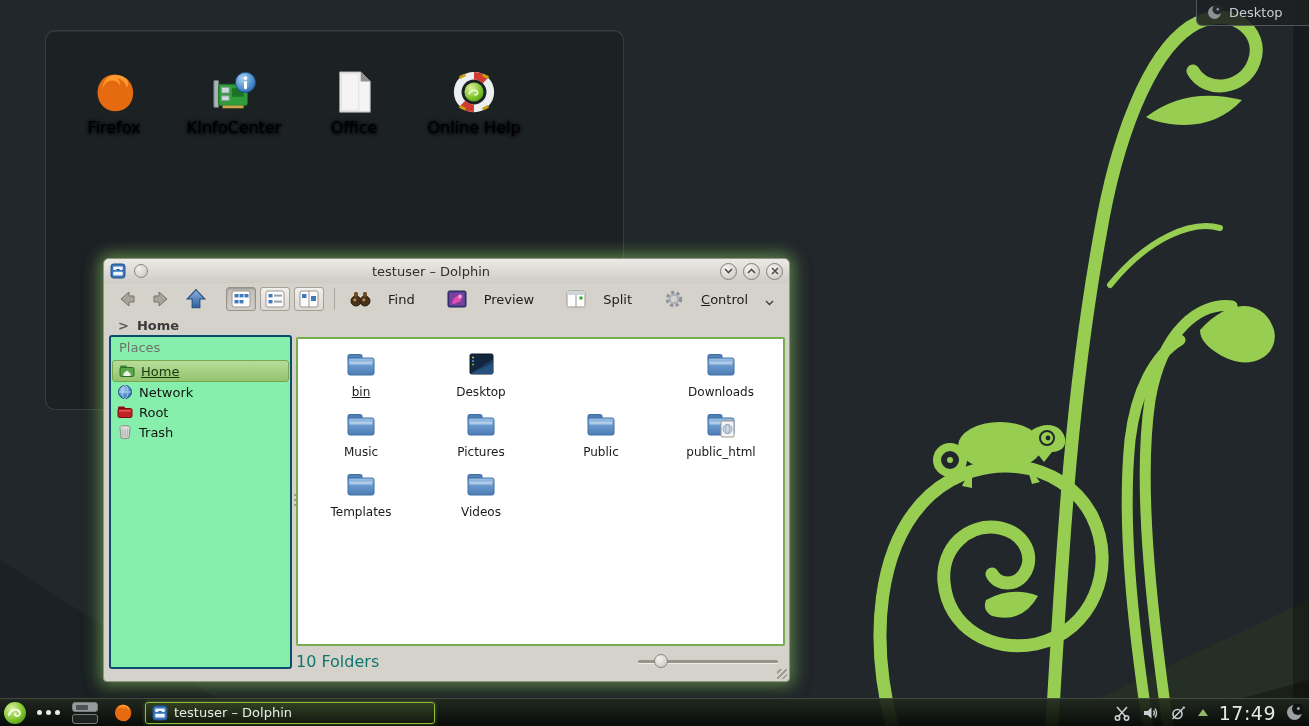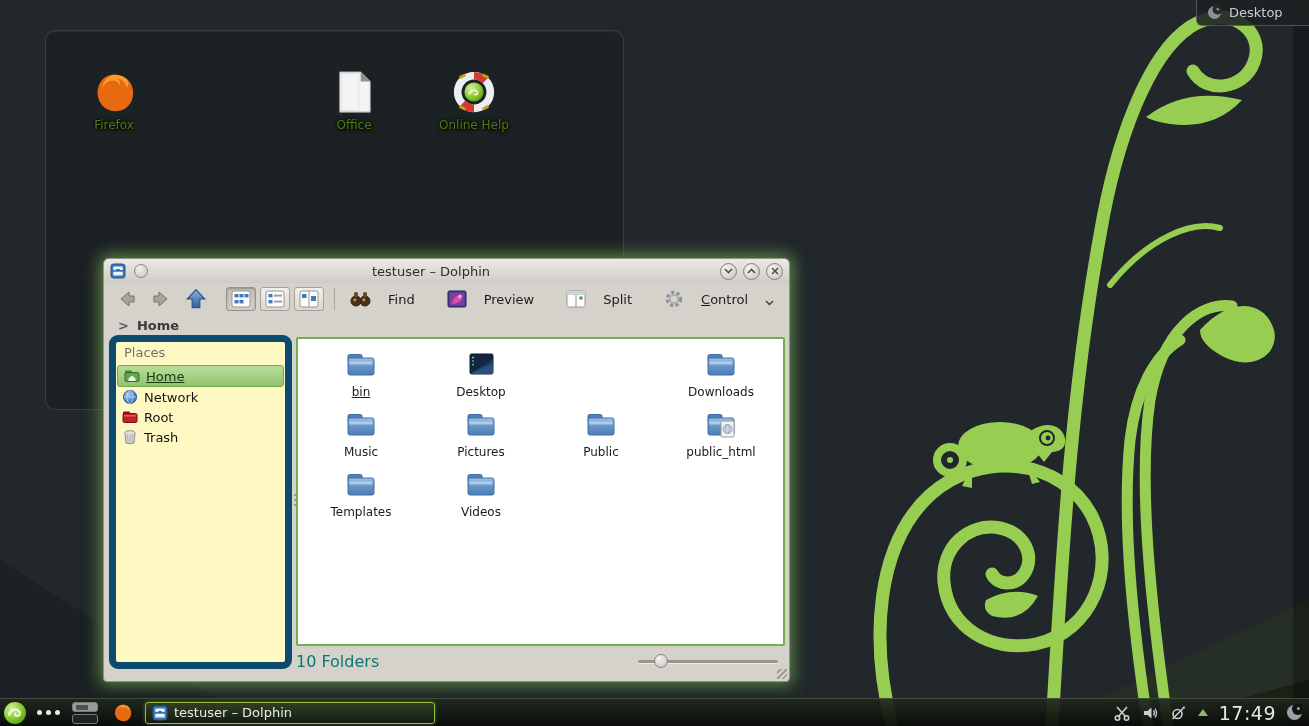--- a/index.html
+++ b/index.html
@@ -8,21 +8,21 @@
        background:linear-gradient(135deg,#262c2e 0%,#20262a 40%,#181d20 100%);}
   .abs{position:absolute;}
   
   #wall{left:0;top:0;width:1309px;height:726px;z-index:0;}
   #edge-shade{right:0;top:0;width:16px;height:726px;background:rgba(0,0,0,.30);z-index:1;}
   
   #fview{left:45px;top:30px;width:577px;height:378px;z-index:2;
          background:rgba(26,30,31,.55);border:1px solid rgba(150,165,165,.22);
          border-radius:10px;box-shadow:inset 0 1px 0 rgba(255,255,255,.06);}
   .dvitem{position:absolute;width:110px;text-align:center;cursor:default;}
-  .dvitem .lab{margin-top:3px;font-size:12px;color:#4d7c0f;text-shadow:0 1px 3px #000,0 0 4px #000;}
+  .dvitem .lab{margin-top:3px;font-size:16px;color:#000000;text-shadow:0 1px 3px #000,0 0 4px #000;}
   .dvitem svg{display:block;margin:0 auto;}
   
   #toolbox{left:1196px;top:0;width:104px;height:25px;z-index:3;
            background:rgba(28,33,34,.88);border:1px solid rgba(130,140,140,.5);border-top:none;
            border-radius:0 0 6px 6px;display:flex;align-items:center;gap:7px;padding:0 10px;}
   #toolbox span{font-size:13px;color:#c9ced0;}
   
   #win{left:103px;top:258px;width:685px;height:422px;z-index:4;
        background:#d5d1cb;border:1px solid #8f9583;border-radius:6px 6px 4px 4px;
        box-shadow:0 0 16px 4px rgba(150,215,110,.55),0 4px 22px rgba(0,0,0,.45);}
@@ -37,22 +37,22 @@
   #toolbar{left:0;top:24px;width:100%;height:32px;display:flex;align-items:center;padding:0 8px;box-sizing:border-box;gap:4px;}
   .tbt{display:flex;align-items:center;gap:17px;padding:2px 4px;border-radius:3px;border:1px solid transparent;}
   .tbt .tl{font-size:13px;color:#1c1c1c;}
   .tbt.pressed{background:linear-gradient(#c3bfb8,#d2cec8);border:1px solid #97938b;box-shadow:inset 0 1px 2px rgba(0,0,0,.25);}
   .tbt.raised{border:1px solid #a5a199;background:linear-gradient(#f2f0ec,#dbd7d1);}
   .tsep{width:1px;height:22px;background:#aaa69e;margin:0 6px;}
   .ctl-label::first-letter{text-decoration:underline;}
   #crumbbar{left:0;top:56px;width:100%;height:20px;display:flex;align-items:center;padding:0 14px;gap:8px;box-sizing:border-box;}
   #crumb-sep{font-size:13px;font-weight:bold;color:#5c5c5c;}
   #crumb-loc{font-size:13px;font-weight:bold;color:#3a3a3a;}
-  #places{left:5px;top:76px;width:183px;height:334px;background:#fef9c3;border:7px solid #0c4a6e;
-          border-radius:9px;box-sizing:border-box;}
+  #places{left:5px;top:76px;width:183px;height:334px;background:#86efac;border:2px solid #0c4a6e;
+          border-radius:3px;box-sizing:border-box;}
   #places-h{font-size:13px;color:#71716d;padding:3px 8px 5px;}
   .pitem{display:flex;align-items:center;gap:6px;height:20px;padding:0 4px 0 6px;font-size:13px;color:#141414;}
   .pitem.sel{background:linear-gradient(#b9dd99,#93c46f);border:1px solid #74a74e;border-radius:3px;
              margin:0 1px;color:#16380c;}
   .pitem.sel .plab{text-decoration:underline;}
   #splitter{left:189px;top:230px;width:4px;height:22px;display:flex;flex-direction:column;gap:3px;align-items:center;justify-content:center;}
   #splitter i{width:2px;height:2px;border-radius:50%;background:#8d897f;}
   #view{left:192px;top:78px;width:489px;height:309px;background:#ffffff;border:2px solid #76ad4e;
         border-radius:2px;box-sizing:border-box;padding-left:37px;}
   .fitem{position:absolute;width:116px;height:58px;text-align:center;}
@@ -164,20 +164,34 @@
 </svg>
 <div id="edge-shade" class="abs"></div>
 
 <div id="fview" class="abs">
   <div class="dvitem" style="left:13px;top:38px">
     <svg width="46" height="46">
         <use href="#sym-firefox"></use>
       </svg>
     <div class="lab">Firefox</div>
   </div>
+  <div class="dvitem" style="left:133px;top:38px">
+    <svg width="46" height="46" viewBox="0 0 48 48">
+      <rect x="3" y="12" width="5" height="28" rx="1" fill="#aab2b8" stroke="#6f777d"></rect>
+      <rect x="8" y="16" width="30" height="22" rx="2" fill="#2f9e3a" stroke="#1d7227"></rect>
+      <rect x="11" y="19" width="8" height="6" fill="#cfd8dc" stroke="#8a9499"></rect>
+      <rect x="11" y="28" width="8" height="5" fill="#cfd8dc" stroke="#8a9499"></rect>
+      <rect x="22" y="20" width="12" height="9" fill="#1d7227"></rect>
+      <rect x="12" y="38" width="22" height="3" fill="#c9a54a"></rect>
+      <circle cx="36" cy="14" r="10.5" fill="url(#globe)" stroke="#174a80"></circle>
+      <circle cx="36" cy="9.5" r="2" fill="#ffffff"></circle>
+      <rect x="34.4" y="12.5" width="3.2" height="8.5" rx="1.4" fill="#ffffff"></rect>
+    </svg>
+    <div class="lab">KInfoCenter</div>
+  </div>
   <div class="dvitem" style="left:253px;top:38px">
     <svg width="46" height="46" viewBox="0 0 48 48">
       <path d="M9 3 H31 L41 13 V45 H9 Z" fill="#f4f4f4" stroke="#9c9c9c"></path>
       <path d="M31 3 L41 13 H31 Z" fill="#8f8f8f"></path>
       <path d="M11 5 H29 V43 H11 Z" fill="none" stroke="#e0e0e0"></path>
     </svg>
     <div class="lab">Office</div>
   </div>
   <div class="dvitem" style="left:373px;top:38px">
     <svg width="46" height="46" viewBox="0 0 48 48">

